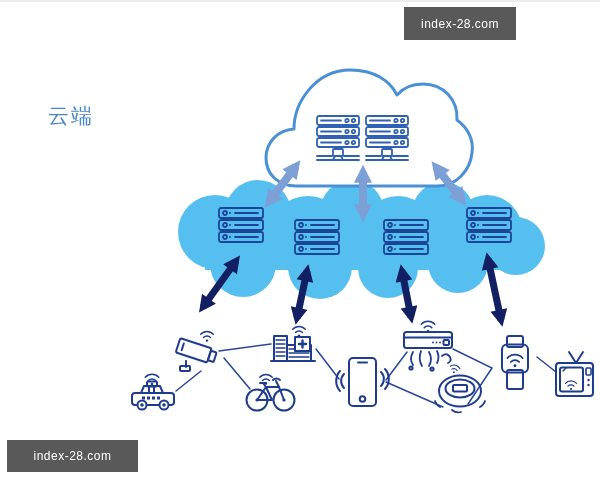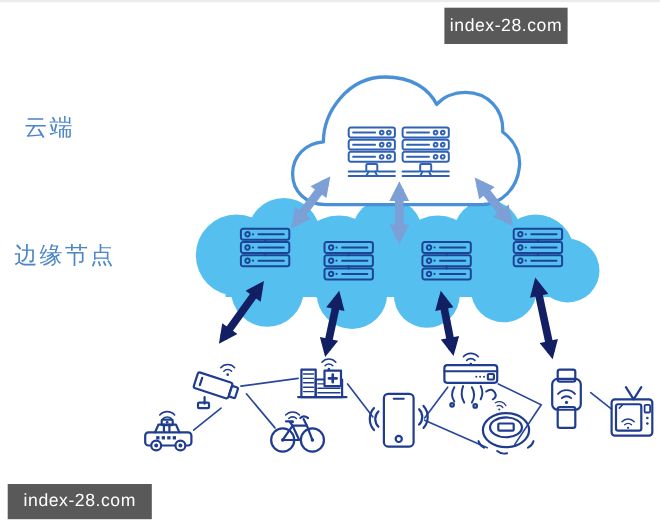--- a/index.html
+++ b/index.html
@@ -1,25 +1,25 @@
 <!DOCTYPE html>
 <html style="--label-text: #4c86c8; --cloud-outline: #4a90d6; --cloud-server: #2f62b5; --edge-cloud-fill: #55bff0; --edge-server: #1c4496; --steel-arrow: #7c9fd6; --dark-arrow: #131f63; --device-icon: #1f3c8f; --connection-line: #27479b; --watermark-bg: #595959; --watermark-text: #ffffff;"><head>
 <meta charset="utf-8">
 <style>
   html,body{margin:0;padding:0;}
   body{width:600px;height:480px;position:relative;background:#fff;overflow:hidden;
        font-family:"Liberation Sans","DejaVu Sans",sans-serif;}
   .canvas{position:absolute;inset:0;}
   .topline{position:absolute;left:0;top:0;width:600px;height:2px;background:#ececec;}
   .watermark{position:absolute;background:var(--watermark-bg,#595959);color:var(--watermark-text,#fff);
-       font-size:16px;display:flex;align-items:center;justify-content:center;letter-spacing:.5px;}
+       font-size:12px;display:flex;align-items:center;justify-content:center;letter-spacing:.5px;}
   .wm-top{left:404px;top:7px;width:112px;height:33px;}
   .wm-bottom{left:7px;top:440px;width:131px;height:32px;}
   .layer-label{position:absolute;color:var(--label-text,#4c86c8);font-size:21px;letter-spacing:2px;white-space:nowrap;}
-  .lbl-cloud{left:22px;top:102px;}
+  .lbl-cloud{left:48px;top:102px;}
   .lbl-edge-node{left:13px;top:218px;}
   .lbl-edge-device{left:13px;top:338px;}
   svg{position:absolute;left:0;top:0;}
   .ecloud{fill:var(--edge-cloud-fill,#55bff0);}
   .cloudline{fill:#ffffff;stroke:var(--cloud-outline,#4a90d6);stroke-width:3;stroke-linejoin:round;}
   .csrv{fill:none;stroke:var(--cloud-server,#2f62b5);stroke-width:1.8;color:var(--cloud-server,#2f62b5);stroke-linecap:round;}
   .esrv{fill:none;stroke:var(--edge-server,#1c4496);stroke-width:1.8;color:var(--edge-server,#1c4496);stroke-linecap:round;}
   .ico{fill:none;stroke:var(--device-icon,#1f3c8f);stroke-width:2;stroke-linecap:round;stroke-linejoin:round;color:var(--device-icon,#1f3c8f);}
   .fillc{fill:currentColor;stroke:none;}
   .whitefill{fill:#ffffff;}
@@ -247,17 +247,16 @@
       <rect x="560" y="367.5" width="23" height="24" rx="2"></rect>
       <line x1="563" y1="371" x2="566" y2="368" stroke-width="1.4"></line>
       <use href="#wifi" transform="translate(571,384) scale(0.62)"></use>
       <rect x="586" y="368" width="5" height="7" rx="1" stroke-width="1.6"></rect>
       <circle cx="588.5" cy="380" r="1.2" class="fillc"></circle>
         <circle cx="588.5" cy="385" r="1.2" class="fillc"></circle>
     </g>
   </svg>
 
   <div class="layer-label lbl-cloud">云端</div>
-  <div class="layer-label lbl-edge-node">边缘节点</div>
 
   <div class="watermark wm-top">index-28.com</div>
   <div class="watermark wm-bottom">index-28.com</div>
 </div>
 
 </body></html>

